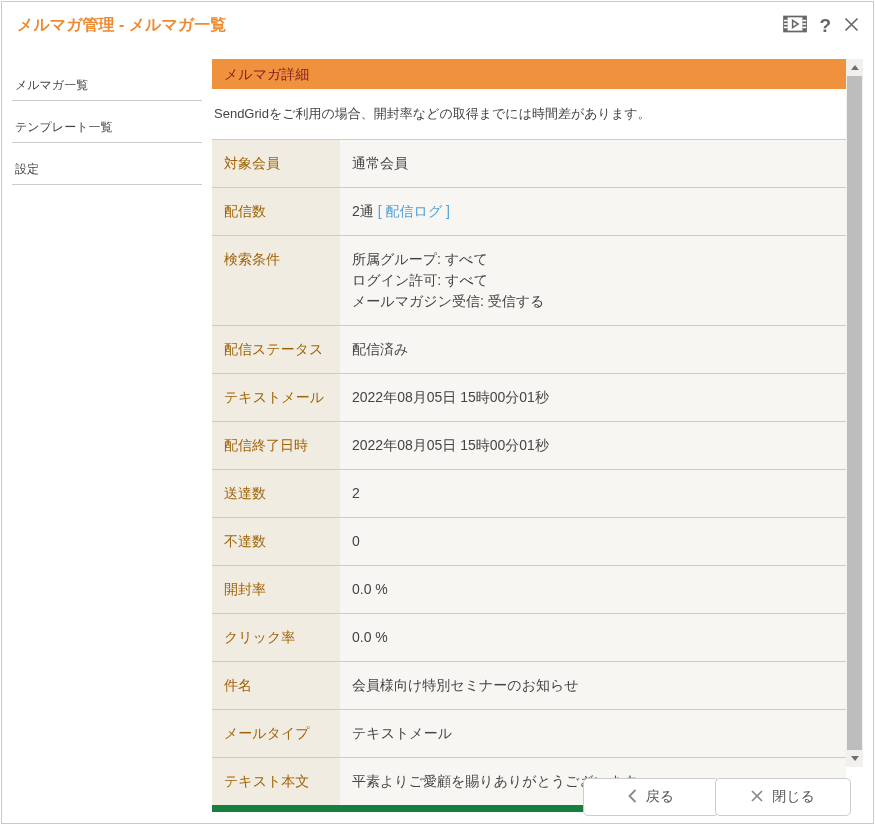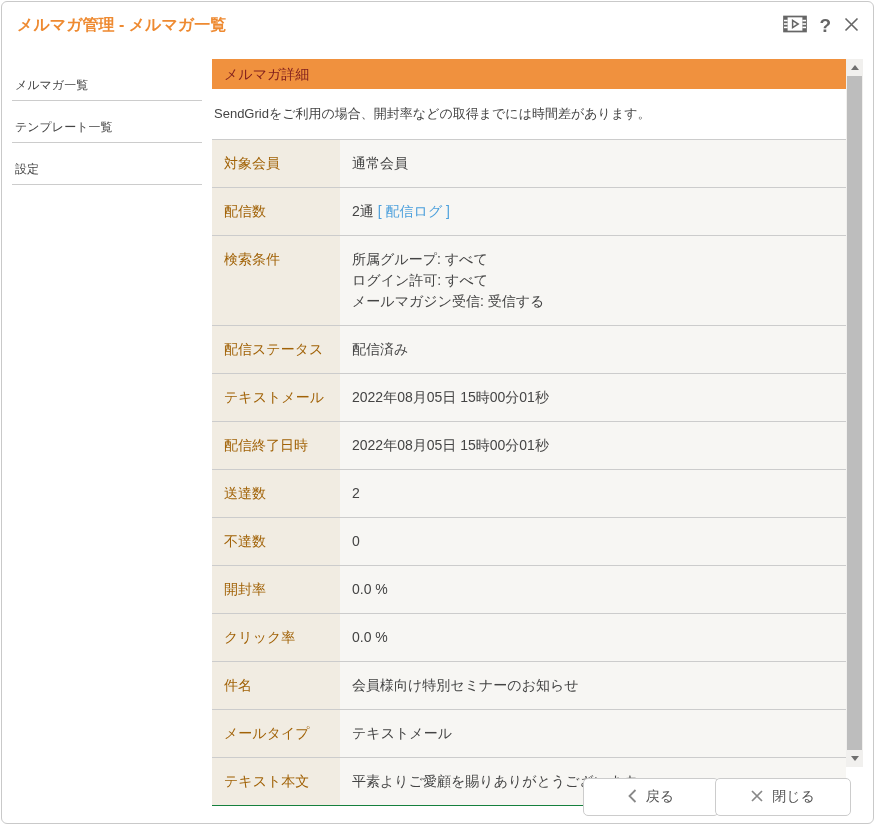--- a/index.html
+++ b/index.html
@@ -1,35 +1,35 @@
 <!DOCTYPE html>
 <html><head>
 <meta charset="utf-8">
 <style>
   html,body{margin:0;padding:0;width:875px;height:825px;background:#fff;overflow:hidden;
     font-family:"Liberation Sans","DejaVu Sans",sans-serif;}
-  .window{position:absolute;inset:1px;background:#fff;border:1px solid #c9c9c9;border-radius:6px;overflow:hidden;}
+  .window{position:absolute;inset:1px;background:#fff;border:1px solid #c9c9c9;border-radius:0;overflow:hidden;}
 
   
   .title{position:absolute;left:15px;top:13px;font-size:16px;font-weight:bold;color:#ee8a31;}
   .titlebar-icons{position:absolute;right:13px;top:13px;display:flex;align-items:center;gap:12px;color:#666;}
   .icon-btn{display:flex;align-items:center;justify-content:center;cursor:pointer;background:none;border:none;padding:0;color:#666;}
   .help-glyph{font-size:19px;font-weight:bold;color:#666;line-height:20px;}
 
   
   .sidebar{position:absolute;left:10px;top:57px;width:190px;}
   .sidebar-item{height:29px;line-height:29px;border-bottom:1px solid #ccc;font-size:12px;color:#444;padding-left:3px;cursor:pointer;margin-top:12px;}
 
   
   .panel{position:absolute;left:210px;top:57px;width:634px;}
   .panel-header{height:30px;line-height:30px;background:#f0913e;color:#7f1d1d;font-size:14px;padding-left:12px;}
   .panel-note{padding:16px 4px 16px 2px;font-size:13px;color:#444;background:#fff;}
   .dtable{width:100%;}
   .row{display:flex;border-top:1px solid #ccc;}
-  .row:last-child{border-bottom:1px solid #15803d;}
+  .row:last-child{border-bottom:7px solid #15803d;}
   .row-label{width:128px;min-width:128px;background:#f1ece2;padding:13px 4px 13px 12px;font-size:14px;color:#a16207;line-height:21px;box-sizing:border-box;}
   .row-value{flex:1;background:#f7f6f3;padding:13px 10px 13px 12px;font-size:14px;color:#444;line-height:21px;white-space:pre-line;}
   .link{color:#4da0dc;text-decoration:none;cursor:pointer;margin-left:4px;}
 
   
   .scrollbar{position:absolute;left:844px;top:57px;width:17px;height:708px;background:#f1f0ee;}
   .scroll-arrow{position:absolute;left:0;width:17px;height:17px;display:flex;align-items:center;justify-content:center;cursor:pointer;}
   .scroll-up{top:0;}
   .scroll-down{bottom:0;}
   .tri-up{width:0;height:0;border-left:4px solid transparent;border-right:4px solid transparent;border-bottom:5px solid #6f6f6f;}

